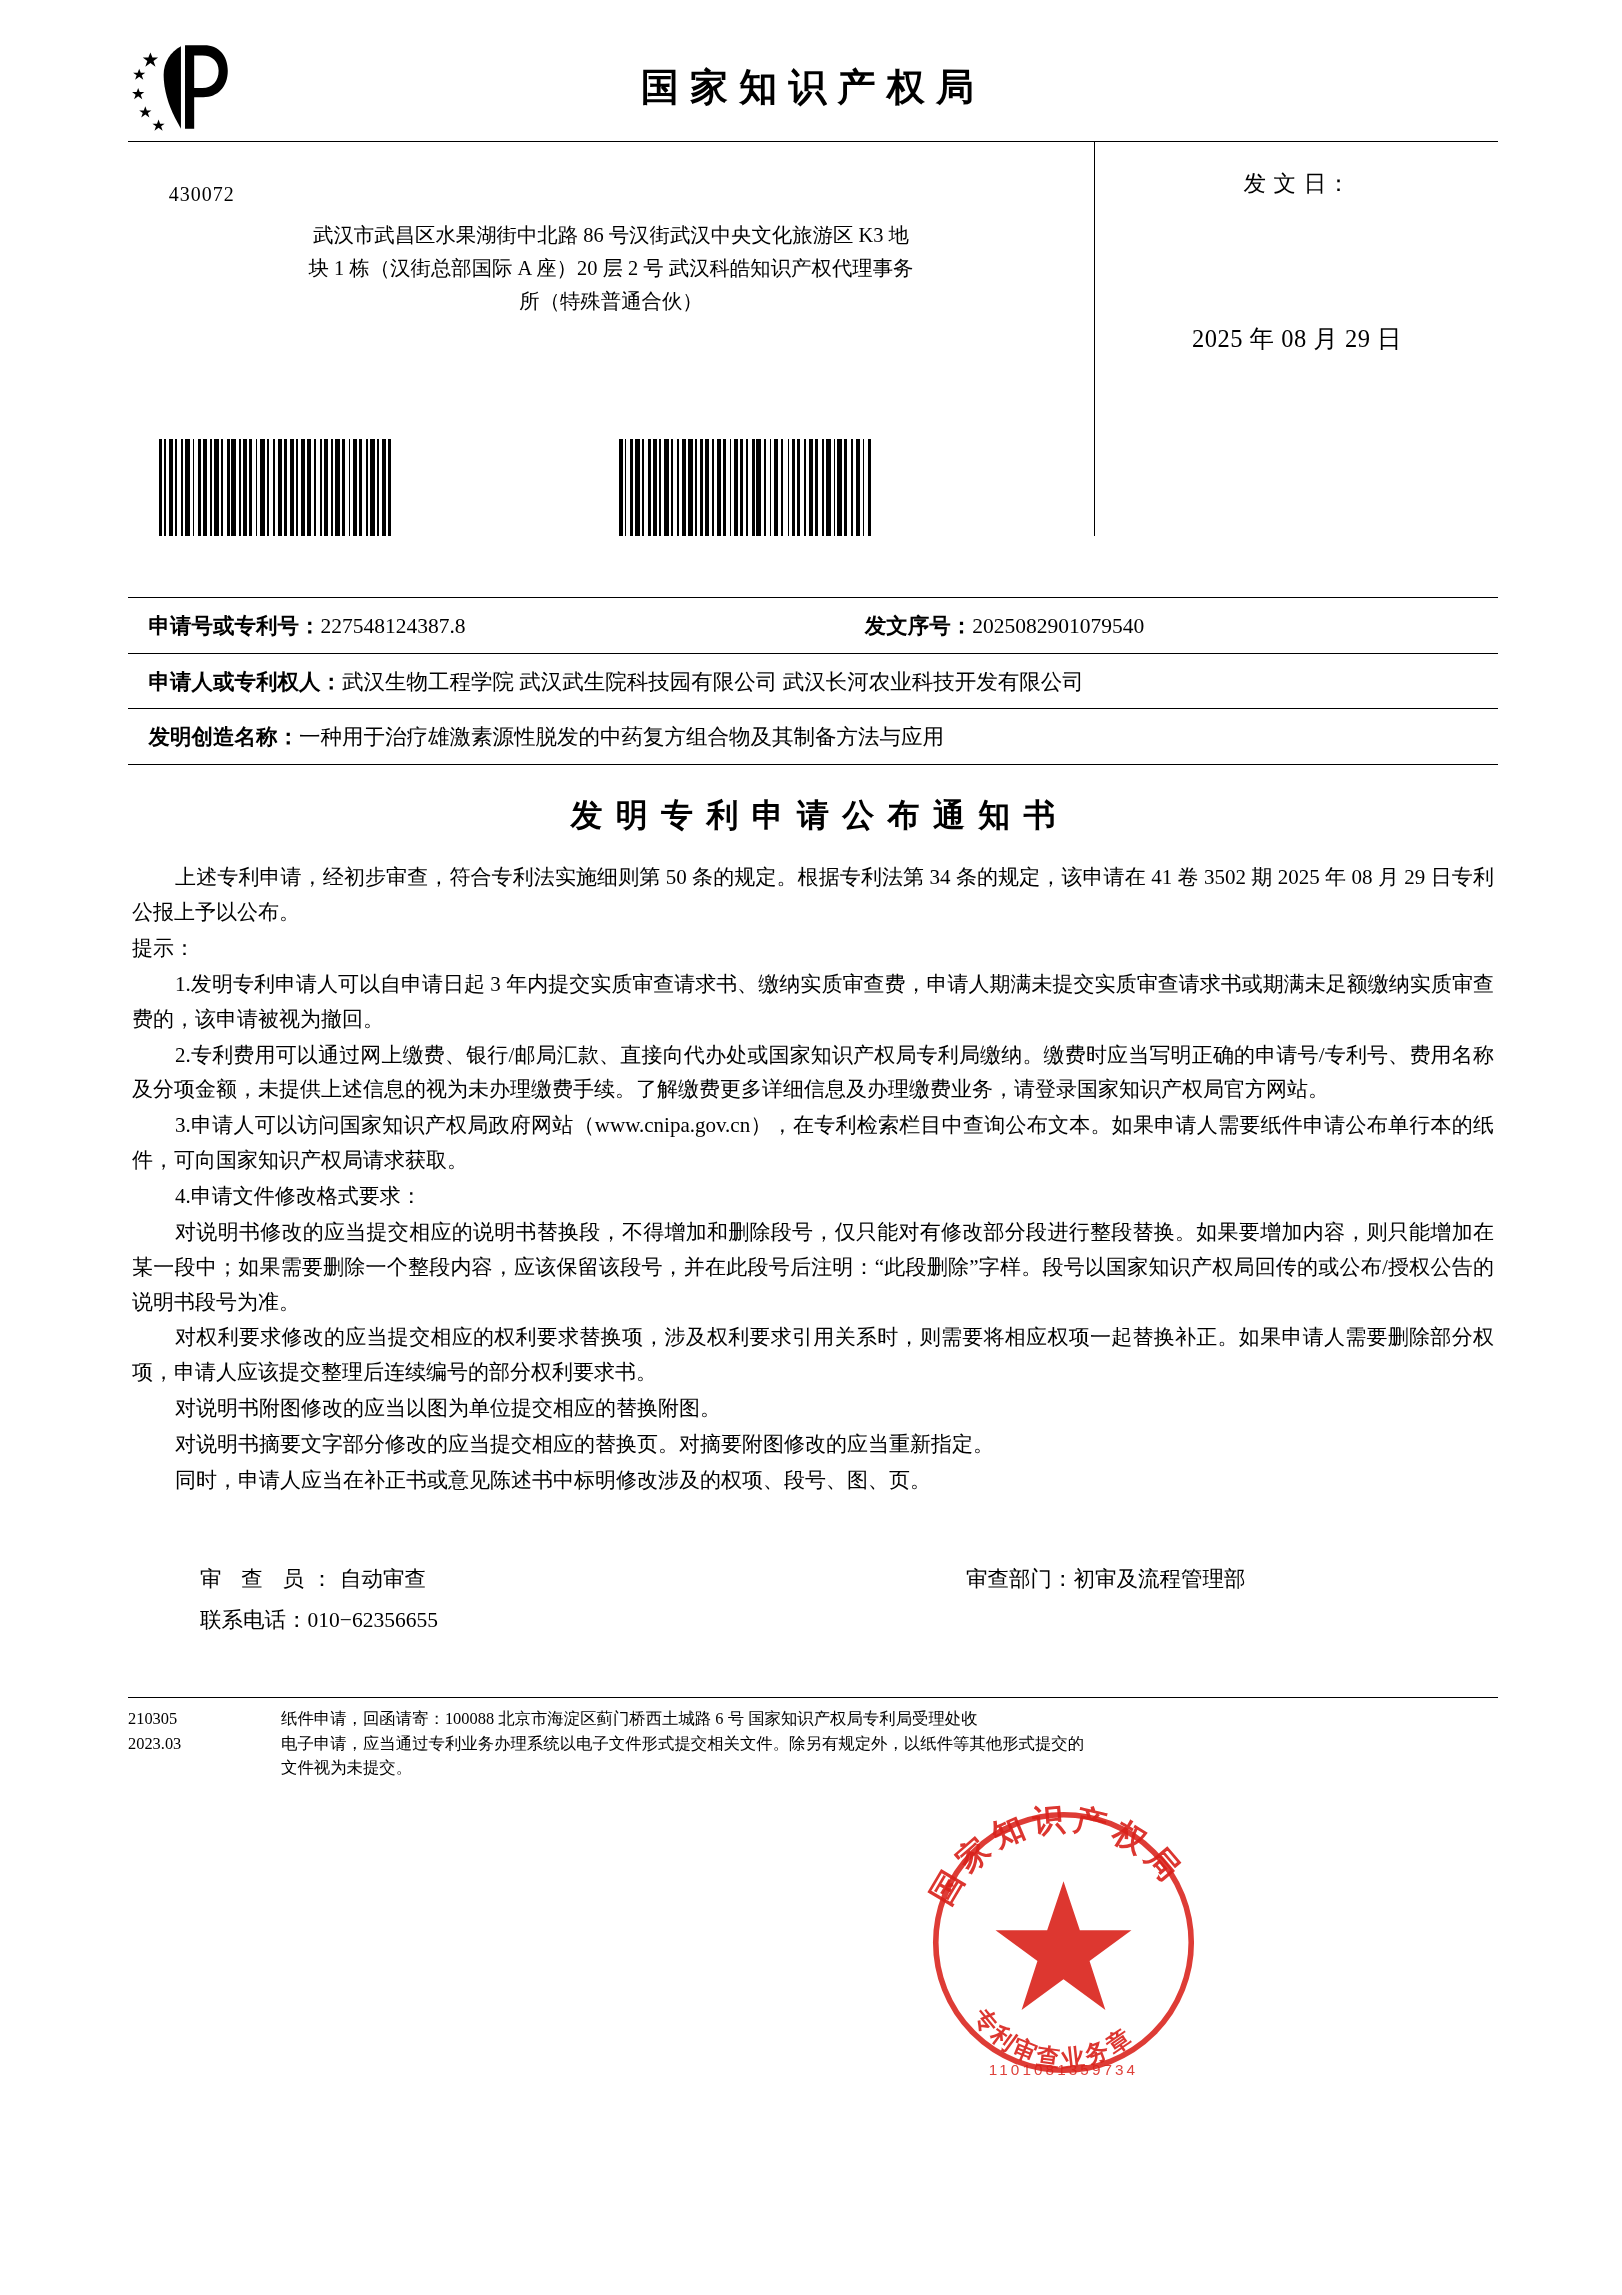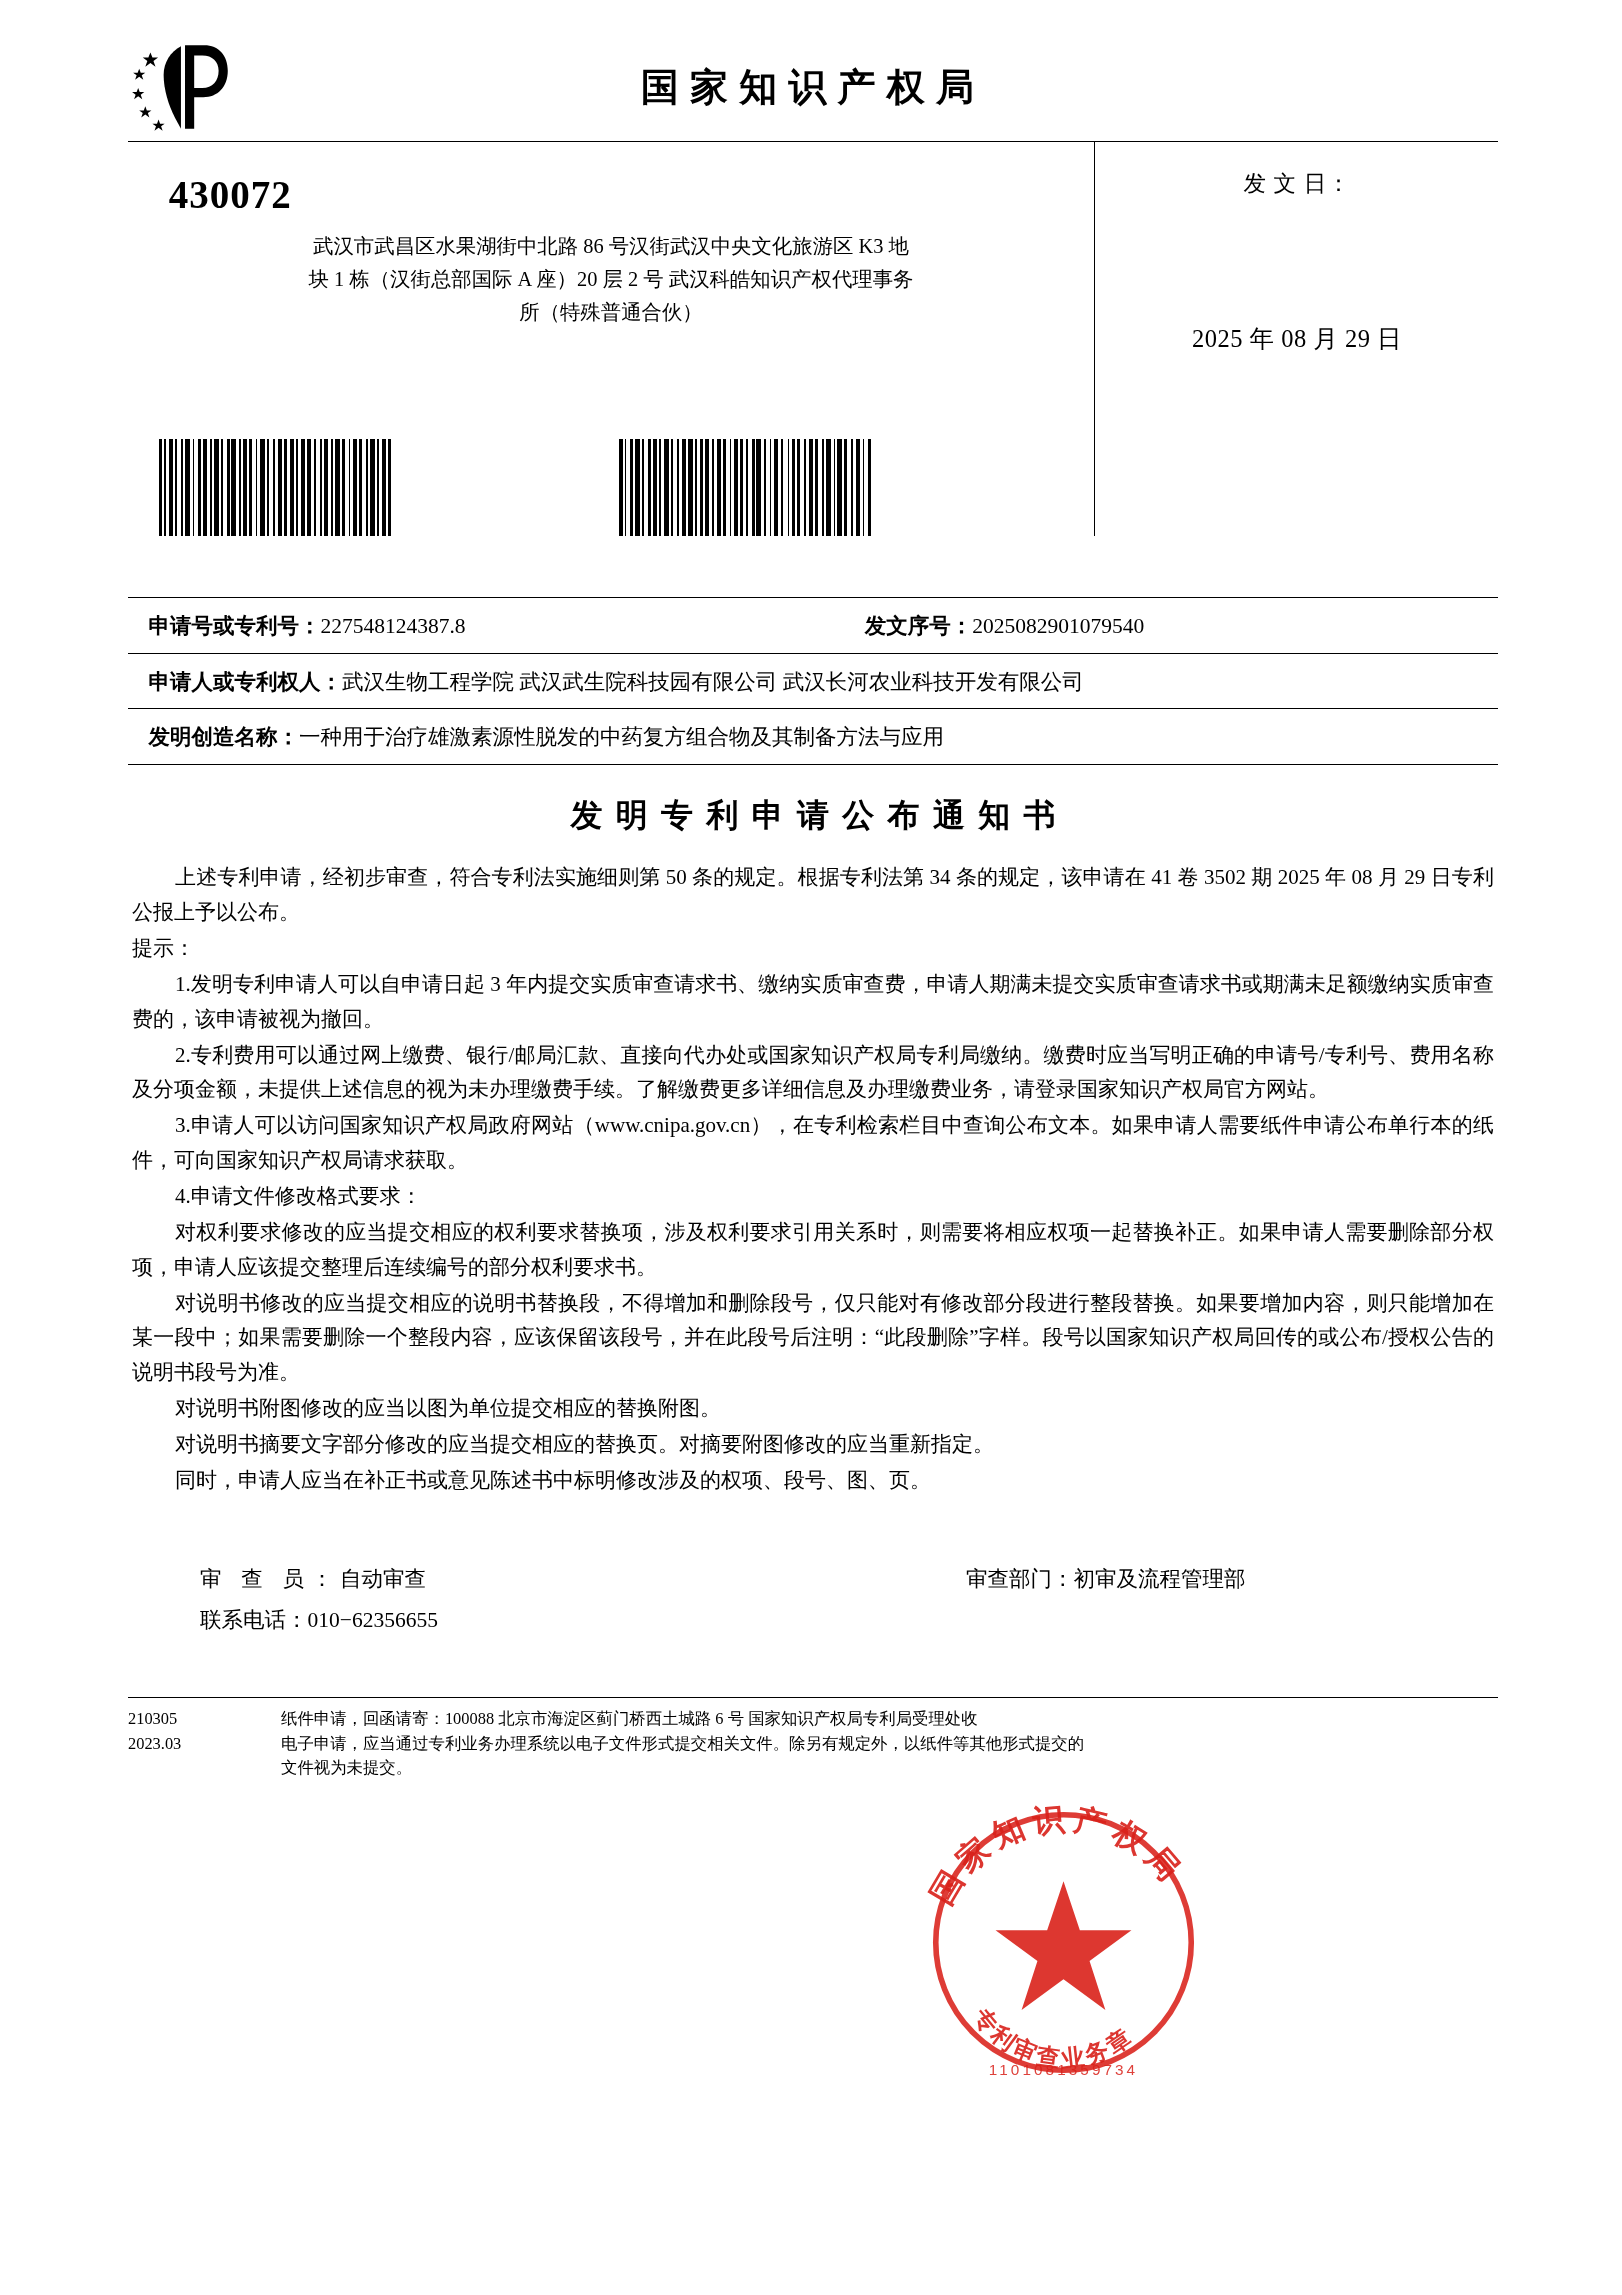--- a/index.html
+++ b/index.html
@@ -69,24 +69,24 @@
   }
   .addr-left {
     position: absolute;
     left: 0;
     top: 0;
     width: 966px;
     box-sizing: border-box;
     padding: 14.3px 20.4px 0 20.4px;
   }
   .postcode {
-    font-size: 39px;
-    font-weight: bold;
+    font-size: 20px;
+    font-weight: normal;
     margin-left: 20.4px;
-    margin-top: 16px;
+    margin-top: 27px;
     letter-spacing: 1px;
   }
   .addr-lines {
     margin-top: 12.3px;
     font-size: 20.4px;
     line-height: 1.62;
     text-align: center;
     padding: 0 15.3px;
   }
   .addr-contact {
@@ -318,22 +318,22 @@
 
   <div class="doc-title">发明专利申请公布通知书</div>
 
   <div class="body-text">
     <p class="ind2">上述专利申请，经初步审查，符合专利法实施细则第 50 条的规定。根据专利法第 34 条的规定，该申请在 41 卷 3502 期 2025 年 08 月 29 日专利公报上予以公布。</p>
     <p class="ind0">提示：</p>
     <p class="ind2">1.发明专利申请人可以自申请日起 3 年内提交实质审查请求书、缴纳实质审查费，申请人期满未提交实质审查请求书或期满未足额缴纳实质审查费的，该申请被视为撤回。</p>
     <p class="ind2">2.专利费用可以通过网上缴费、银行/邮局汇款、直接向代办处或国家知识产权局专利局缴纳。缴费时应当写明正确的申请号/专利号、费用名称及分项金额，未提供上述信息的视为未办理缴费手续。了解缴费更多详细信息及办理缴费业务，请登录国家知识产权局官方网站。</p>
     <p class="ind2">3.申请人可以访问国家知识产权局政府网站（www.cnipa.gov.cn），在专利检索栏目中查询公布文本。如果申请人需要纸件申请公布单行本的纸件，可向国家知识产权局请求获取。</p>
     <p class="ind2">4.申请文件修改格式要求：</p>
+    <p class="ind2">对说明书修改的应当提交相应的说明书替换段，不得增加和删除段号，仅只能对有修改部分段进行整段替换。如果要增加内容，则只能增加在某一段中；如果需要删除一个整段内容，应该保留该段号，并在此段号后注明：“此段删除”字样。段号以国家知识产权局回传的或公布/授权公告的说明书段号为准。</p>
     <p class="ind2">对权利要求修改的应当提交相应的权利要求替换项，涉及权利要求引用关系时，则需要将相应权项一起替换补正。如果申请人需要删除部分权项，申请人应该提交整理后连续编号的部分权利要求书。</p>
-    <p class="ind2">对说明书修改的应当提交相应的说明书替换段，不得增加和删除段号，仅只能对有修改部分段进行整段替换。如果要增加内容，则只能增加在某一段中；如果需要删除一个整段内容，应该保留该段号，并在此段号后注明：“此段删除”字样。段号以国家知识产权局回传的或公布/授权公告的说明书段号为准。</p>
     <p class="ind2">对说明书附图修改的应当以图为单位提交相应的替换附图。</p>
     <p class="ind2">对说明书摘要文字部分修改的应当提交相应的替换页。对摘要附图修改的应当重新指定。</p>
     <p class="ind2">同时，申请人应当在补正书或意见陈述书中标明修改涉及的权项、段号、图、页。</p>
   </div>
 
   <div class="sig">
     <div class="sig-left">
       <div>
         <span class="sp">审 查 员：</span><span>自动审查</span>
       </div>

